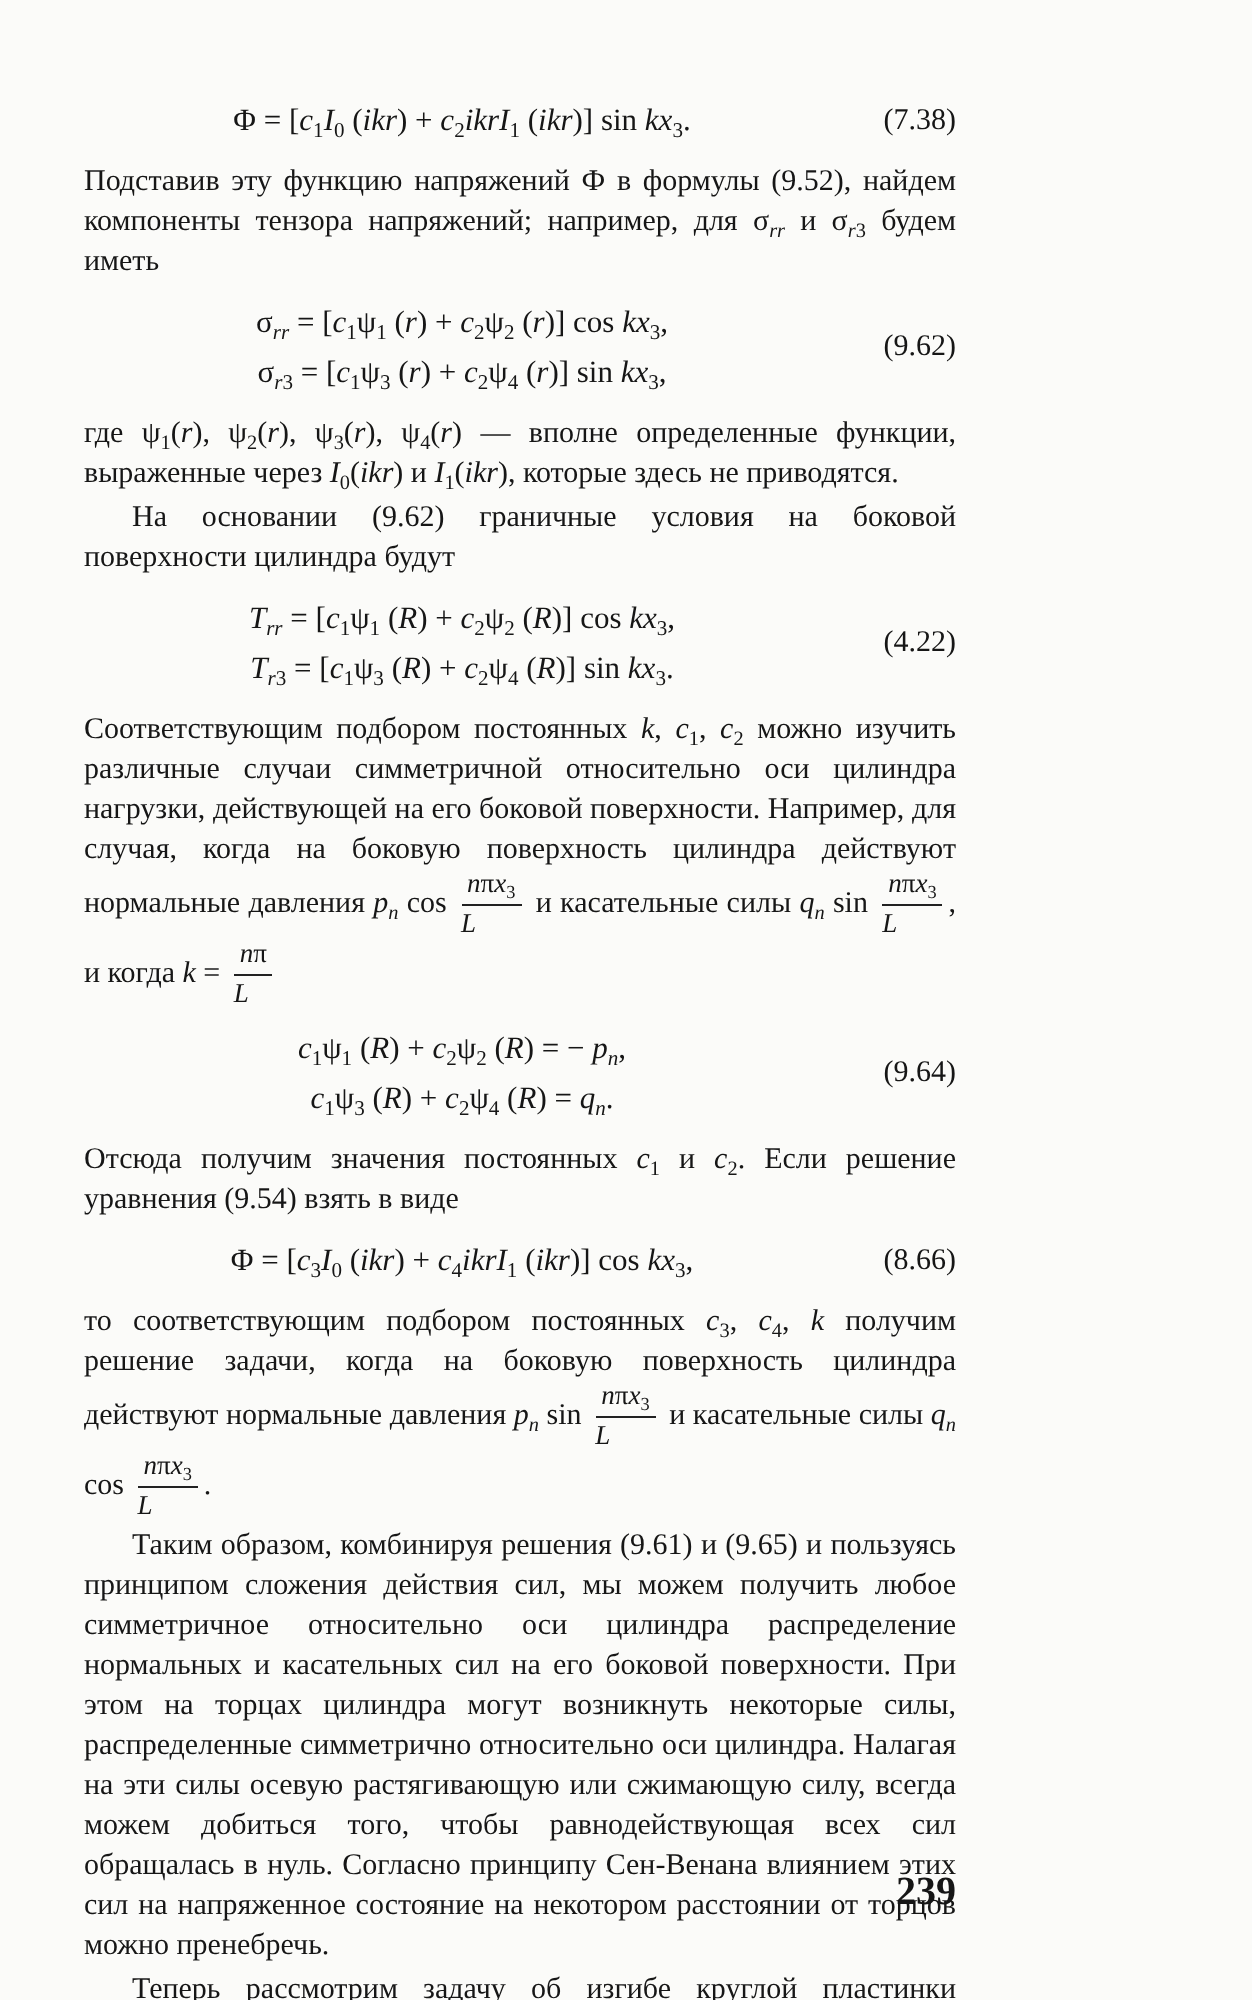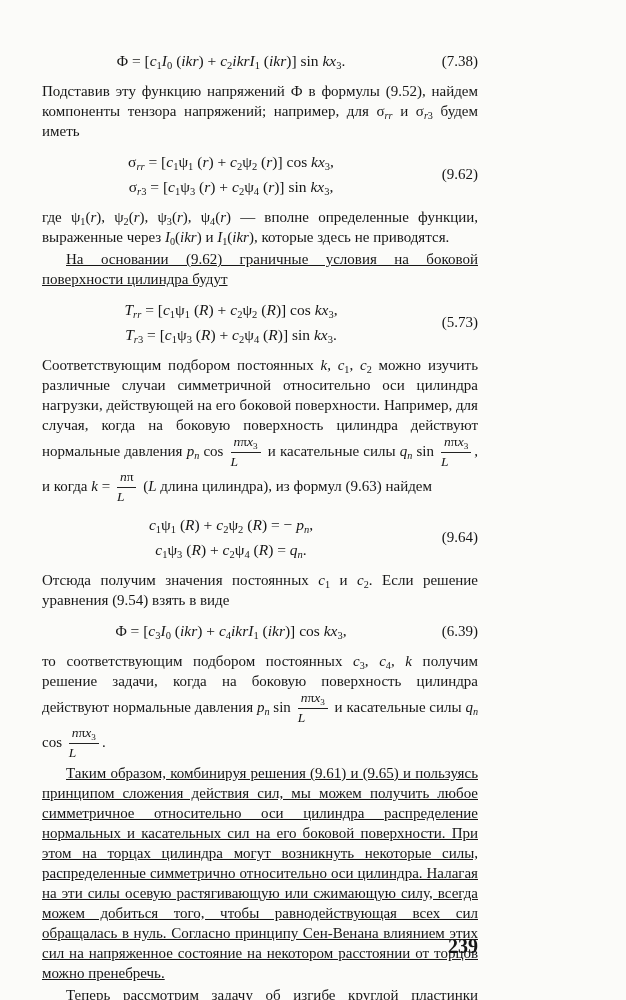--- a/index.html
+++ b/index.html
@@ -14,21 +14,21 @@
     position: relative;
     width: 518px; height: 1000px;
     padding: 40px 40px 0 42px;
     font-size: 15px;
   }
   .para {
     margin: 0 0 2px 0;
     line-height: 20px;
     text-align: justify;
   }
-  .indent { text-indent: 24px; text-decoration: underline; }
+  .indent { text-indent: 24px; }
   .eq {
     position: relative;
     margin: 8px 0;
     padding-right: 58px;
     text-align: center;
   }
   .eq-line {
     display: block;
     line-height: 25px;
     font-size: 15.5px;
@@ -90,41 +90,41 @@
     <span class="eq-num">(9.62)</span>
   </div>
 
   <p class="para">где ψ<sub>1</sub>(<i>r</i>), ψ<sub>2</sub>(<i>r</i>), ψ<sub>3</sub>(<i>r</i>), ψ<sub>4</sub>(<i>r</i>) — вполне определенные функции, выраженные через <i>I</i><sub>0</sub>(<i>ikr</i>) и <i>I</i><sub>1</sub>(<i>ikr</i>), которые здесь не приводятся.</p>
 
   <p class="para indent">На основании (9.62) граничные условия на боковой поверхности цилиндра будут</p>
 
   <div class="eq">
     <span class="eq-line"><i>T</i><sub><i>rr</i></sub> = [<i>c</i><sub>1</sub>ψ<sub>1</sub> (<i>R</i>) + <i>c</i><sub>2</sub>ψ<sub>2</sub> (<i>R</i>)] cos <i>kx</i><sub>3</sub>,</span>
     <span class="eq-line"><i>T</i><sub><i>r</i>3</sub> = [<i>c</i><sub>1</sub>ψ<sub>3</sub> (<i>R</i>) + <i>c</i><sub>2</sub>ψ<sub>4</sub> (<i>R</i>)] sin <i>kx</i><sub>3</sub>.</span>
-    <span class="eq-num">(5.73)</span>
+    <span class="eq-num">(4.22)</span>
   </div>
 
   <p class="para"><span>Соответствующим подбором постоянных <i>k</i>, <i>c</i><sub>1</sub>, <i>c</i><sub>2</sub> можно изучить различные случаи симметричной относительно оси цилиндра нагрузки, действующей на его боковой поверхности. Например, для случая, когда на боковую поверхность цилиндра действуют нормальные давления <i>p</i><sub><i>n</i></sub> cos</span>
     <span class="frac"><span class="fn"><i>n</i>π<i>x</i><sub>3</sub></span><span class="fd"><i>L</i></span></span>
     <span>и касательные силы <i>q</i><sub><i>n</i></sub> sin</span>
     <span class="frac"><span class="fn"><i>n</i>π<i>x</i><sub>3</sub></span><span class="fd"><i>L</i></span></span><span>, и когда <i>k</i> =</span>
     <span class="frac"><span class="fn"><i>n</i>π</span><span class="fd"><i>L</i></span></span>
-    <span>(<i>L</i> длина цилиндра), из формул (9.63) найдем</span></p>
+    </p>
 
   <div class="eq">
     <span class="eq-line"><i>c</i><sub>1</sub>ψ<sub>1</sub> (<i>R</i>) + <i>c</i><sub>2</sub>ψ<sub>2</sub> (<i>R</i>) = − <i>p</i><sub><i>n</i></sub>,</span>
     <span class="eq-line"><i>c</i><sub>1</sub>ψ<sub>3</sub> (<i>R</i>) + <i>c</i><sub>2</sub>ψ<sub>4</sub> (<i>R</i>) = <i>q</i><sub><i>n</i></sub>.</span>
     <span class="eq-num">(9.64)</span>
   </div>
 
   <p class="para">Отсюда получим значения постоянных <i>c</i><sub>1</sub> и <i>c</i><sub>2</sub>. Если решение уравнения (9.54) взять в виде</p>
 
   <div class="eq">
     <span class="eq-line">Φ = [<i>c</i><sub>3</sub><i>I</i><sub>0</sub> (<i>ikr</i>) + <i>c</i><sub>4</sub><i>ikrI</i><sub>1</sub> (<i>ikr</i>)] cos <i>kx</i><sub>3</sub>,</span>
-    <span class="eq-num">(6.39)</span>
+    <span class="eq-num">(8.66)</span>
   </div>
 
   <p class="para"><span>то соответствующим подбором постоянных <i>c</i><sub>3</sub>, <i>c</i><sub>4</sub>, <i>k</i> получим решение задачи, когда на боковую поверхность цилиндра действуют нормальные давления <i>p</i><sub><i>n</i></sub> sin</span>
     <span class="frac"><span class="fn"><i>n</i>π<i>x</i><sub>3</sub></span><span class="fd"><i>L</i></span></span>
     <span>и касательные силы <i>q</i><sub><i>n</i></sub> cos</span>
     <span class="frac"><span class="fn"><i>n</i>π<i>x</i><sub>3</sub></span><span class="fd"><i>L</i></span></span><span>.</span></p>
 
   <p class="para indent">Таким образом, комбинируя решения (9.61) и (9.65) и пользуясь принципом сложения действия сил, мы можем получить любое симметричное относительно оси цилиндра распределение нормальных и касательных сил на его боковой поверхности. При этом на торцах цилиндра могут возникнуть некоторые силы, распределенные симметрично относительно оси цилиндра. Налагая на эти силы осевую растягивающую или сжимающую силу, всегда можем добиться того, чтобы равнодействующая всех сил обращалась в нуль. Согласно принципу Сен-Венана влиянием этих сил на напряженное состояние на некотором расстоянии от торцов можно пренебречь.</p>
 
   <p class="para indent">Теперь рассмотрим задачу об изгибе круглой пластинки основании толщины.</p>

